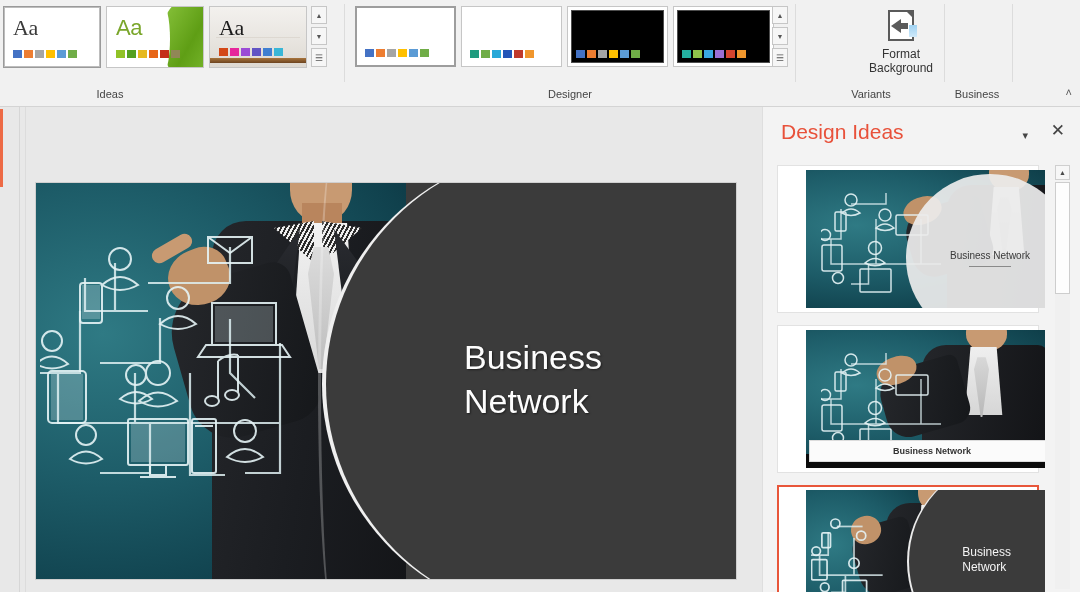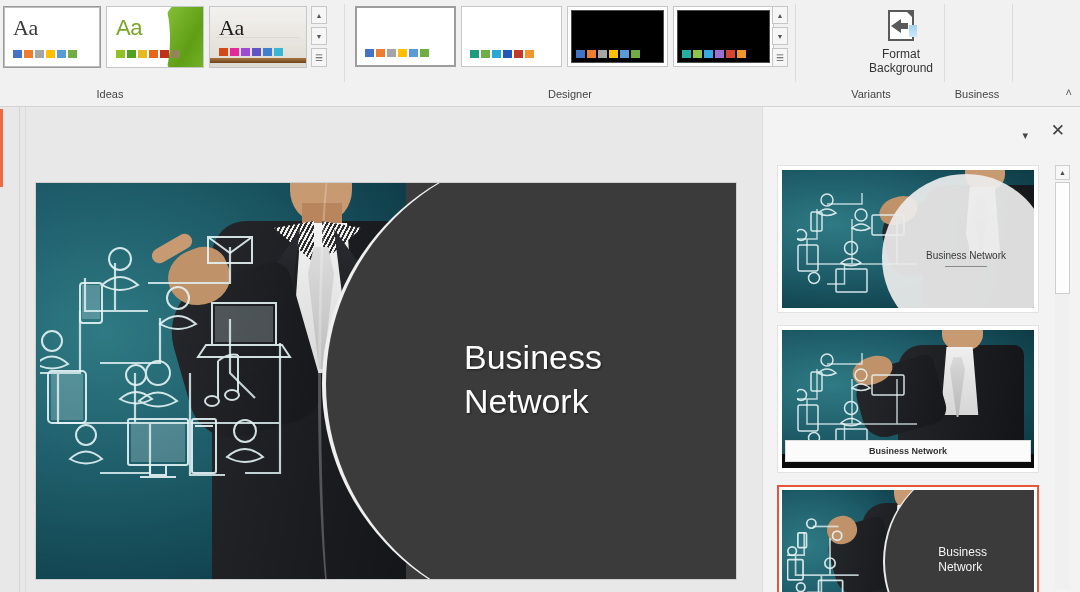--- a/index.html
+++ b/index.html
@@ -284,21 +284,21 @@
   }
   .pane-list {
     position: absolute; left: 14px; top: 58px; width: 268px; height: 427px;
     overflow: hidden;
   }
   .idea {
     position: relative; width: 262px; height: 148px; margin-bottom: 12px;
     background: #fff; border: 1px solid #e2e2e2; padding: 4px; cursor: pointer;
   }
   .idea.sel { border: 2px solid #e8563a; padding: 3px; }
-  .idea-canvas { position: relative; width: 100%; height: 100%; overflow: hidden; background:#0d3b46; }
+  .idea-canvas { position: relative; width: 100%; height: 100%; overflow: hidden; background:#0d3b46;margin-left:24px; }
   .mini-photo {
     position: absolute; left: 0; top: 0; width: 100%; height: 100%;
     background: radial-gradient(ellipse at 20% 40%, #2f7a84 0%, #1d5c68 44%, #0f3f4a 80%, #092a34 100%);
   }
   .mini-man { position: absolute; right: -6%; top: -4%; width: 52%; height: 108%; }
   .mini-man .mhead { position:absolute; left:36%; top:-6%; width:30%; height:24%; background:#c89a72; border-radius:46%; }
   .mini-man .mjacket{ position:absolute; left:4%; top:14%; width:92%; height:90%;
     background: linear-gradient(100deg,#24262a,#121316); border-radius:24px 10px 0 0; }
   .mini-man .mshirt{ position:absolute; left:34%; top:15%; width:30%; height:46%;
     background: linear-gradient(#efefef,#d6d6d6); clip-path: polygon(18% 0,82% 0,96% 100%,4% 100%); }
@@ -604,20 +604,21 @@
 
         <div class="slide-title">
           <div>Business</div>
           <div>Network</div>
         </div>
       </div>
     </div>
 
     <div class="pane">
       <div class="pane-head">
+        <div class="pane-title">Design Ideas</div>
         <div class="pane-caret">▾</div>
         <div class="pane-close">✕</div>
       </div>
 
       <div class="pane-list">
 
         <div class="idea">
           <div class="idea-canvas">
             <div class="mini-photo"></div>
             <div class="mini-man">

